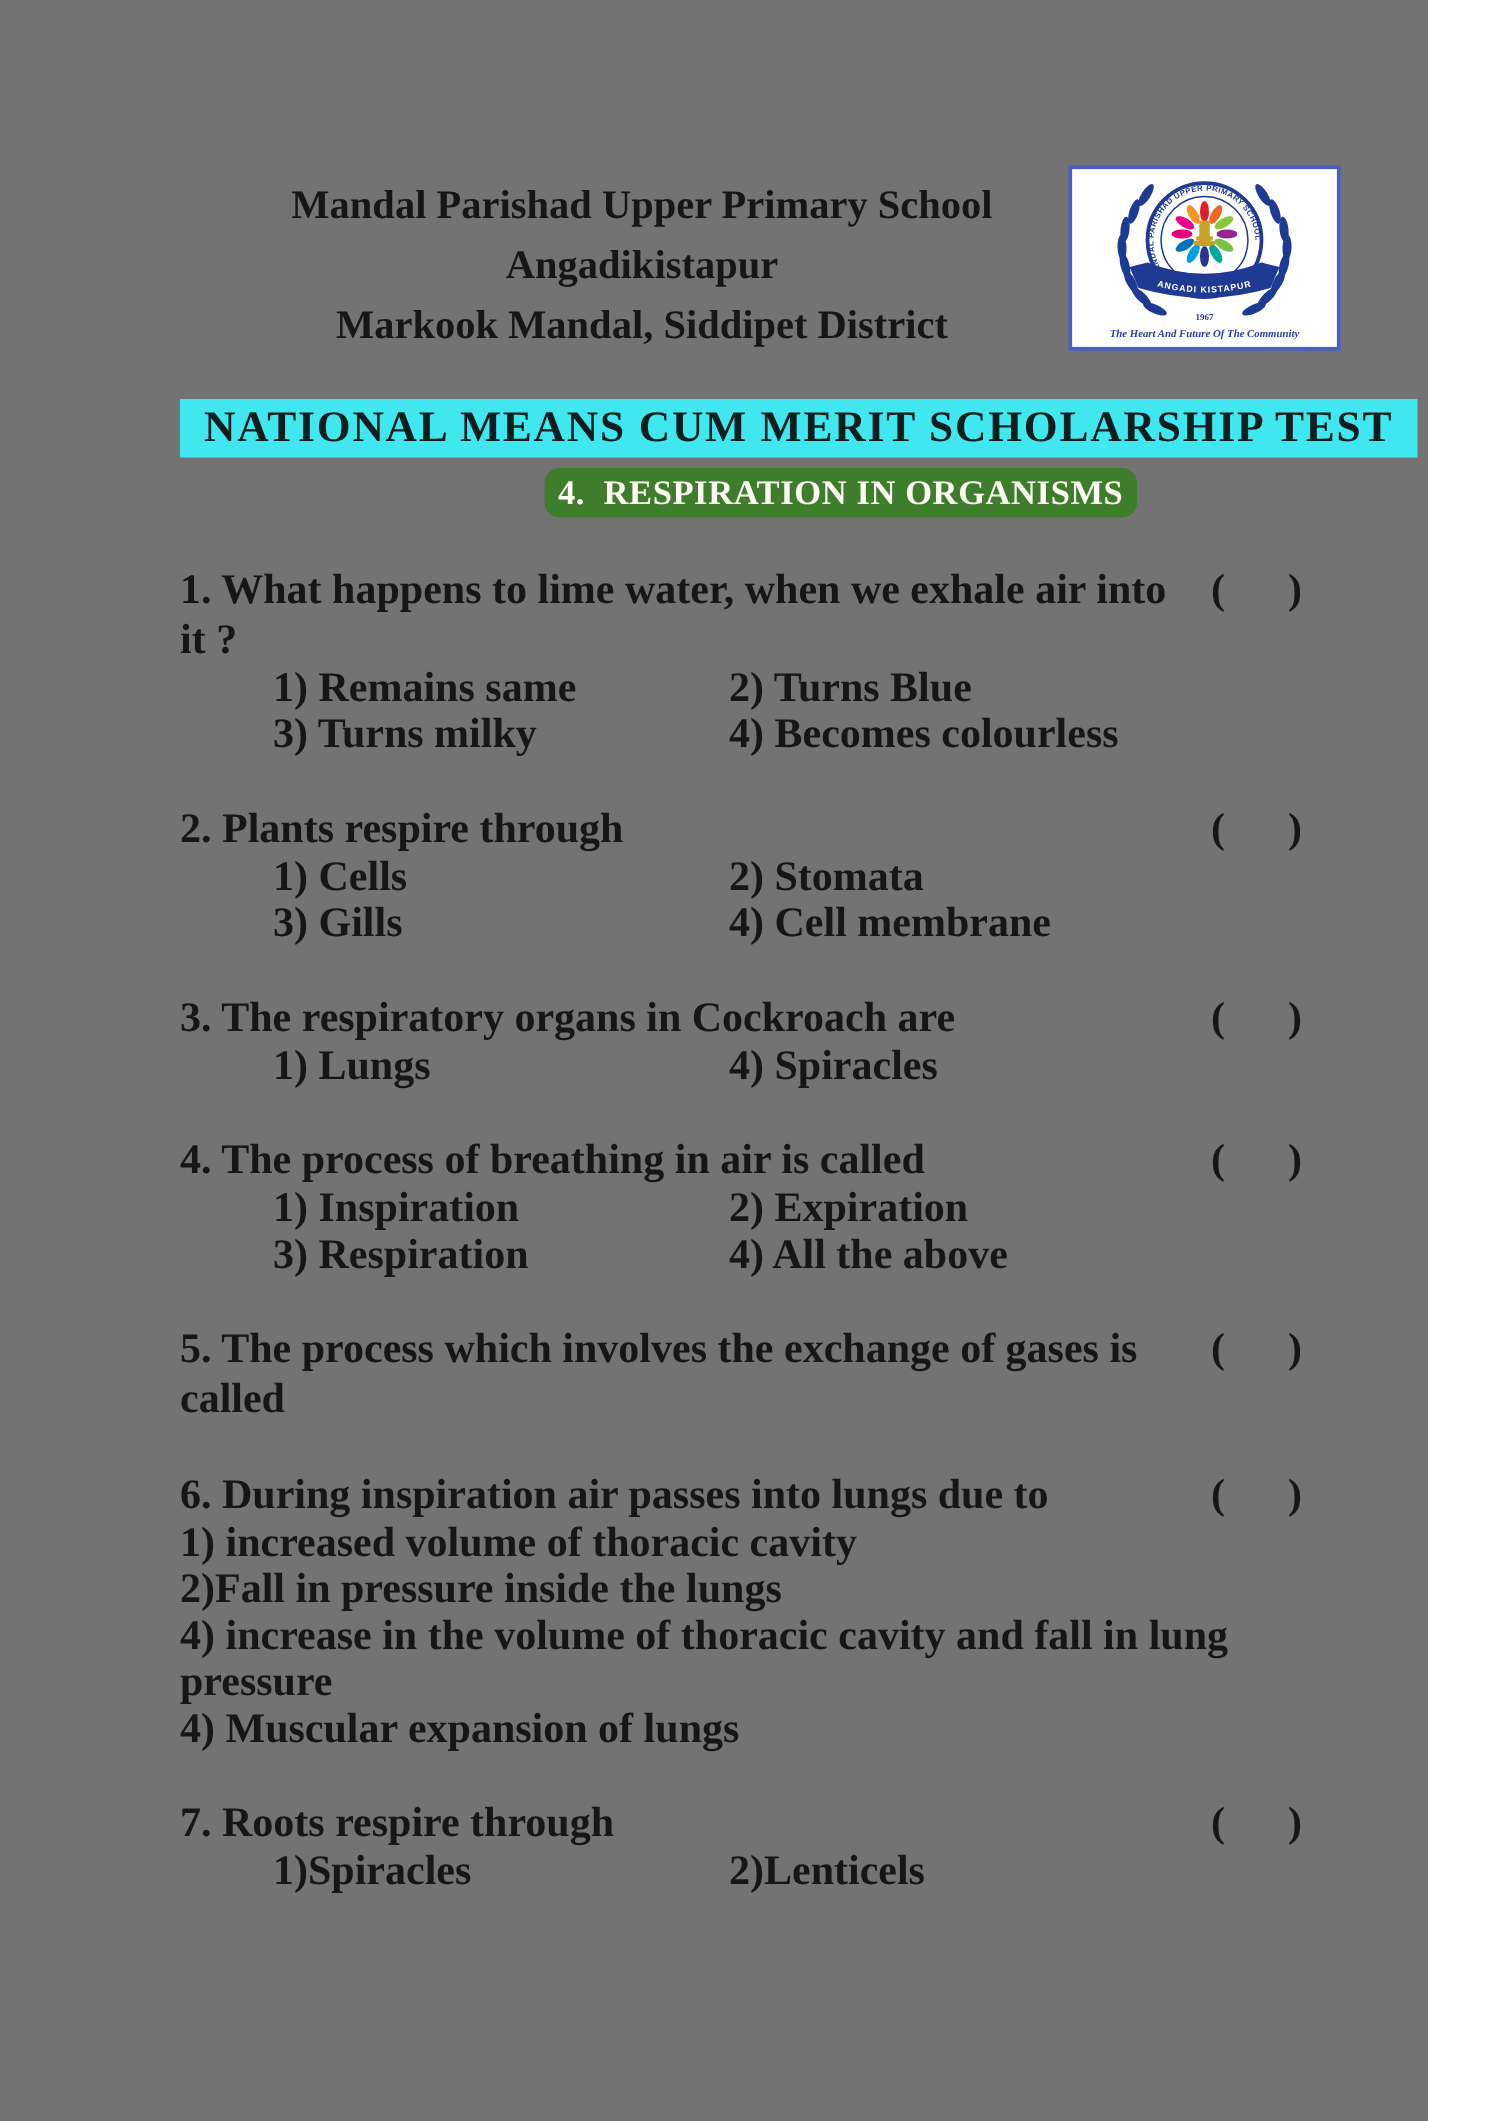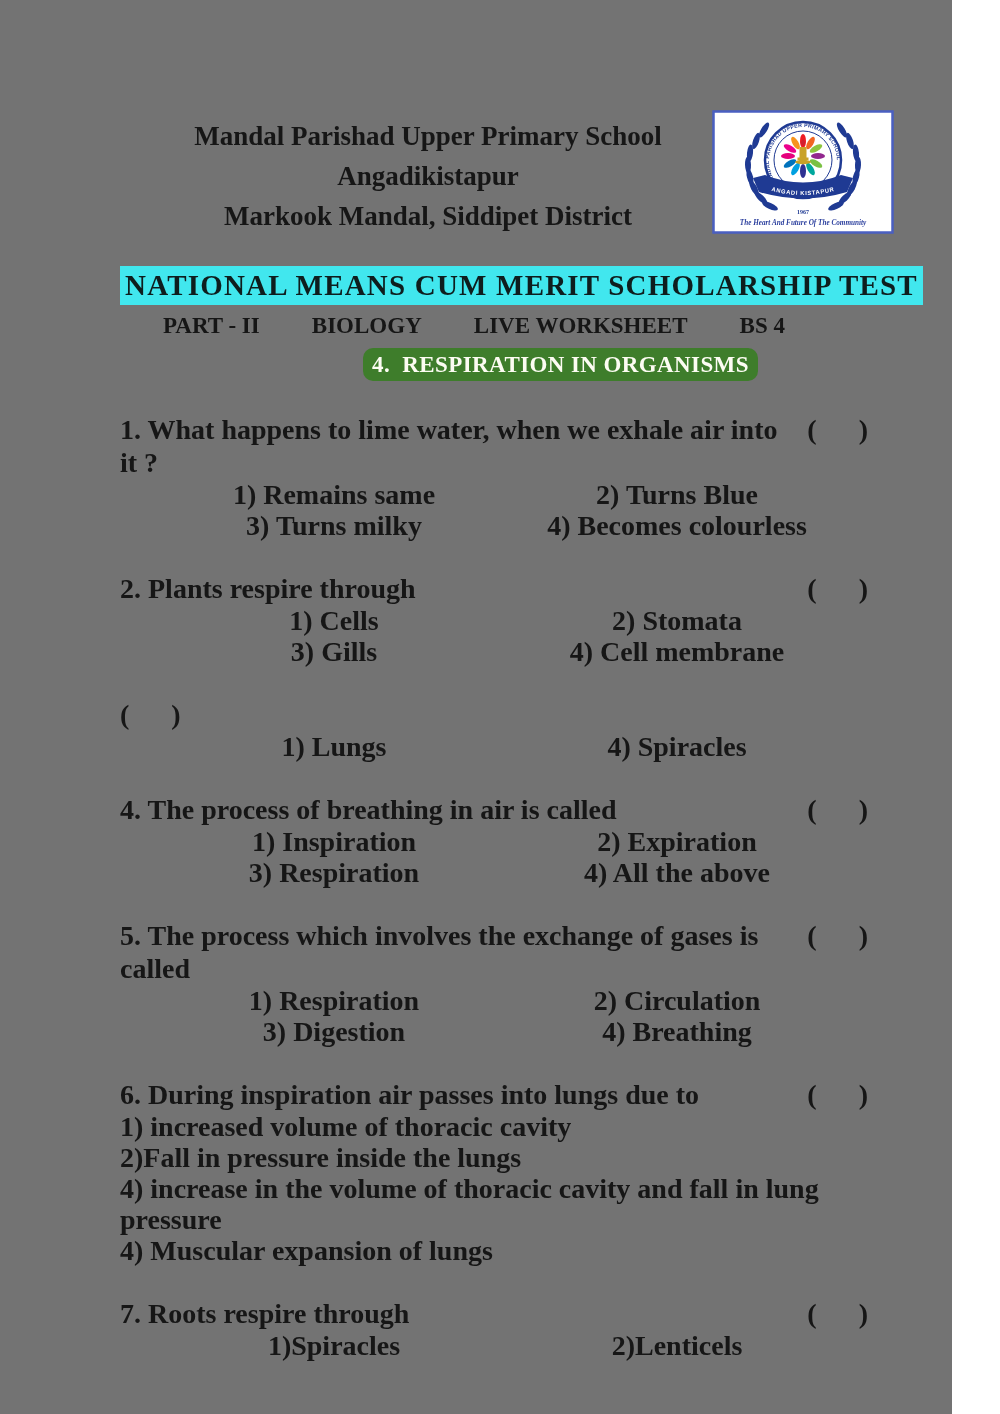--- a/index.html
+++ b/index.html
@@ -10,35 +10,35 @@
   }
   
   .header{padding-top:116px;margin-left:96px;width:664px;text-align:center;
     font-size:27px;line-height:40px;}
   .header div{white-space:nowrap;}
   
   .logo-box{position:absolute;top:110px;right:58px;width:182px;height:124px;}
   .logo-box svg{width:100%;height:100%;display:block;}
   
   .title-bar{margin:30px 0 0 120px;width:fit-content;background:#41e7ee;
-    color:#0e1e1e;font-size:29px;line-height:37px;padding:1px 5px;
+    color:#0e1e1e;font-size:29px;line-height:37px;padding:1px 16px;
     letter-spacing:1.2px;white-space:pre;}
   .subtitle{margin:6px 0 0 163px;width:622px;display:flex;
     justify-content:space-between;font-size:23px;line-height:30px;}
   .chapter{margin:7px 0 0 363px;width:fit-content;background:#3e7d2b;
     color:#fcfcf2;font-size:23px;line-height:29px;padding:2px 9px;
     white-space:pre;letter-spacing:0.4px;border-radius:10px;}
   
   .questions{margin:32px 0 0 120px;width:748px;font-size:28px;}
   .q{margin-bottom:31px;}
   .q-line{display:flex;justify-content:space-between;line-height:33px;}
   .q-text{padding-right:8px;}
   .q-bracket{white-space:pre;}
   .opts{line-height:31px;}
-  .opts.grid{margin-left:62px;display:grid;grid-template-columns:304px 1fr;text-align:center;}
+  .opts.grid{margin-left:62px;display:grid;grid-template-columns:304px 1fr;}
   .opts.full{margin-left:0;}
 </style>
 </head>
 <body>
 
 <div class="page">
 
   <div class="header">
     <div>Mandal Parishad Upper Primary School</div>
     <div>Angadikistapur</div>
@@ -101,26 +101,20 @@
           <textPath href="#bannerpath" startOffset="50%">ANGADI KISTAPUR</textPath>
         </text>
       </g>
       <text x="91" y="103.5" font-size="6" font-weight="bold" fill="#1f3a93" text-anchor="middle" font-family="Liberation Serif, serif">1967</text>
       <text x="91" y="114.5" font-size="7.2" font-weight="bold" font-style="italic" fill="#2b3f9e" text-anchor="middle" font-family="Liberation Serif, serif">The Heart And Future Of  The Community</text>
     </svg>
   </div>
 
   <div class="title-bar">NATIONAL MEANS CUM MERIT SCHOLARSHIP TEST</div>
 
-  <div class="subtitle">
-    <span>PART - II</span>
-    <span>BIOLOGY</span>
-    <span>LIVE WORKSHEET</span>
-    <span>BS 4</span>
-  </div>
 
   <div class="chapter">4.  RESPIRATION IN ORGANISMS</div>
 
   <div class="questions">
 
     <section class="q">
       <div class="q-line">
         <span class="q-text">1. What happens to lime water, when we exhale air into it ?</span>
         <span class="q-bracket">(      )</span>
       </div>
@@ -140,20 +134,21 @@
       <div class="opts grid">
         <span>1) Cells</span>
         <span>2) Stomata</span>
         <span>3) Gills</span>
         <span>4) Cell membrane</span>
       </div>
     </section>
 
     <section class="q">
       <div class="q-line">
+        <span class="q-text">3. The respiratory organs in Cockroach are</span>
         <span class="q-bracket">(      )</span>
       </div>
       <div class="opts grid">
         <span>1) Lungs</span>
         <span>4) Spiracles</span>
       </div>
     </section>
 
     <section class="q">
       <div class="q-line">
@@ -165,26 +160,20 @@
         <span>2) Expiration</span>
         <span>3) Respiration</span>
         <span>4) All the above</span>
       </div>
     </section>
 
     <section class="q">
       <div class="q-line">
         <span class="q-text">5. The process which involves the exchange of gases is called</span>
         <span class="q-bracket">(      )</span>
-      </div>
-      <div class="opts grid">
-        <span>1) Respiration</span>
-        <span>2) Circulation</span>
-        <span>3) Digestion</span>
-        <span>4) Breathing</span>
       </div>
     </section>
 
     <section class="q">
       <div class="q-line">
         <span class="q-text">6. During inspiration air passes into lungs due to</span>
         <span class="q-bracket">(      )</span>
       </div>
       <div class="opts full">
         <div>1) increased volume of thoracic cavity</div>

